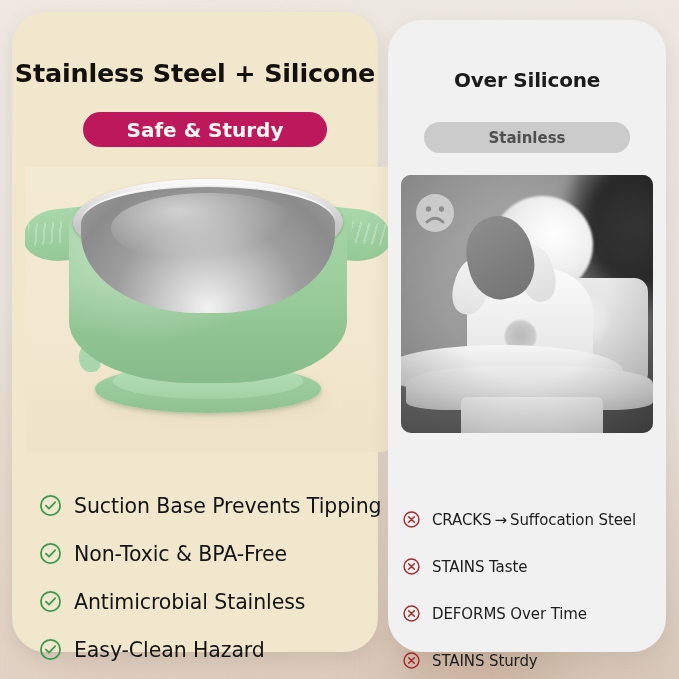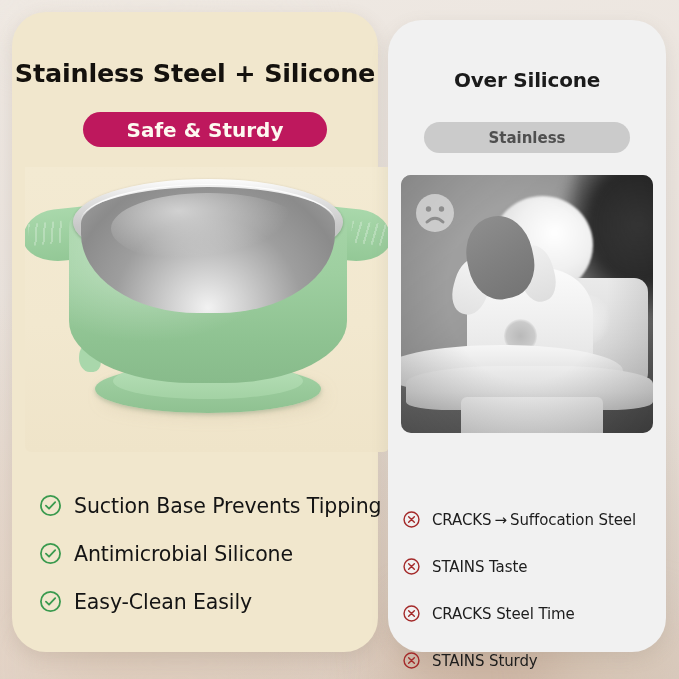--- a/index.html
+++ b/index.html
@@ -486,28 +486,35 @@
           <circle cx="12" cy="12" r="9.2" stroke="#3a9a4e" stroke-width="1.7"></circle>
           <path d="M7.6 12.2 L10.6 15.1 L16.5 8.8" stroke="#3a9a4e" stroke-width="1.7" stroke-linecap="round" stroke-linejoin="round"></path>
         </svg>
         <span class="feature-text">Suction Base Prevents Tipping</span>
       </li>
       <li class="feature-item">
         <svg class="feature-icon" width="25" height="25" viewBox="0 0 24 24" fill="none">
           <circle cx="12" cy="12" r="9.2" stroke="#3a9a4e" stroke-width="1.7"></circle>
           <path d="M7.6 12.2 L10.6 15.1 L16.5 8.8" stroke="#3a9a4e" stroke-width="1.7" stroke-linecap="round" stroke-linejoin="round"></path>
         </svg>
-        <span class="feature-text">Antimicrobial Silicone</span>
+        <span class="feature-text">Non-Toxic &amp; BPA-Free</span>
       </li>
       <li class="feature-item">
         <svg class="feature-icon" width="25" height="25" viewBox="0 0 24 24" fill="none">
           <circle cx="12" cy="12" r="9.2" stroke="#3a9a4e" stroke-width="1.7"></circle>
           <path d="M7.6 12.2 L10.6 15.1 L16.5 8.8" stroke="#3a9a4e" stroke-width="1.7" stroke-linecap="round" stroke-linejoin="round"></path>
         </svg>
-        <span class="feature-text">Easy-Clean Easily</span>
+        <span class="feature-text">Antimicrobial Stainless</span>
+      </li>
+      <li class="feature-item">
+        <svg class="feature-icon" width="25" height="25" viewBox="0 0 24 24" fill="none">
+          <circle cx="12" cy="12" r="9.2" stroke="#3a9a4e" stroke-width="1.7"></circle>
+          <path d="M7.6 12.2 L10.6 15.1 L16.5 8.8" stroke="#3a9a4e" stroke-width="1.7" stroke-linecap="round" stroke-linejoin="round"></path>
+        </svg>
+        <span class="feature-text">Easy-Clean Hazard</span>
       </li>
     </ul>
   </section>
 
   <section class="panel" id="panel-bad">
 
     <h2 class="title" id="bad-title">Over Silicone</h2>
 
     <div class="badge" id="bad-badge">Stainless</div>
 
@@ -550,21 +557,21 @@
           <circle cx="12" cy="12" r="9.4" stroke="#a42a2a" stroke-width="1.8"></circle>
           <path d="M8.4 8.4 L15.6 15.6 M15.6 8.4 L8.4 15.6" stroke="#a42a2a" stroke-width="1.8" stroke-linecap="round"></path>
         </svg>
         <span class="feature-text">STAINS Taste</span>
       </li>
       <li class="feature-item">
         <svg class="feature-icon" width="19" height="19" viewBox="0 0 24 24" fill="none">
           <circle cx="12" cy="12" r="9.4" stroke="#a42a2a" stroke-width="1.8"></circle>
           <path d="M8.4 8.4 L15.6 15.6 M15.6 8.4 L8.4 15.6" stroke="#a42a2a" stroke-width="1.8" stroke-linecap="round"></path>
         </svg>
-        <span class="feature-text">CRACKS Steel Time</span>
+        <span class="feature-text">DEFORMS Over Time</span>
       </li>
       <li class="feature-item">
         <svg class="feature-icon" width="19" height="19" viewBox="0 0 24 24" fill="none">
           <circle cx="12" cy="12" r="9.4" stroke="#a42a2a" stroke-width="1.8"></circle>
           <path d="M8.4 8.4 L15.6 15.6 M15.6 8.4 L8.4 15.6" stroke="#a42a2a" stroke-width="1.8" stroke-linecap="round"></path>
         </svg>
         <span class="feature-text">STAINS Sturdy</span>
       </li>
     </ul>
   </section>

